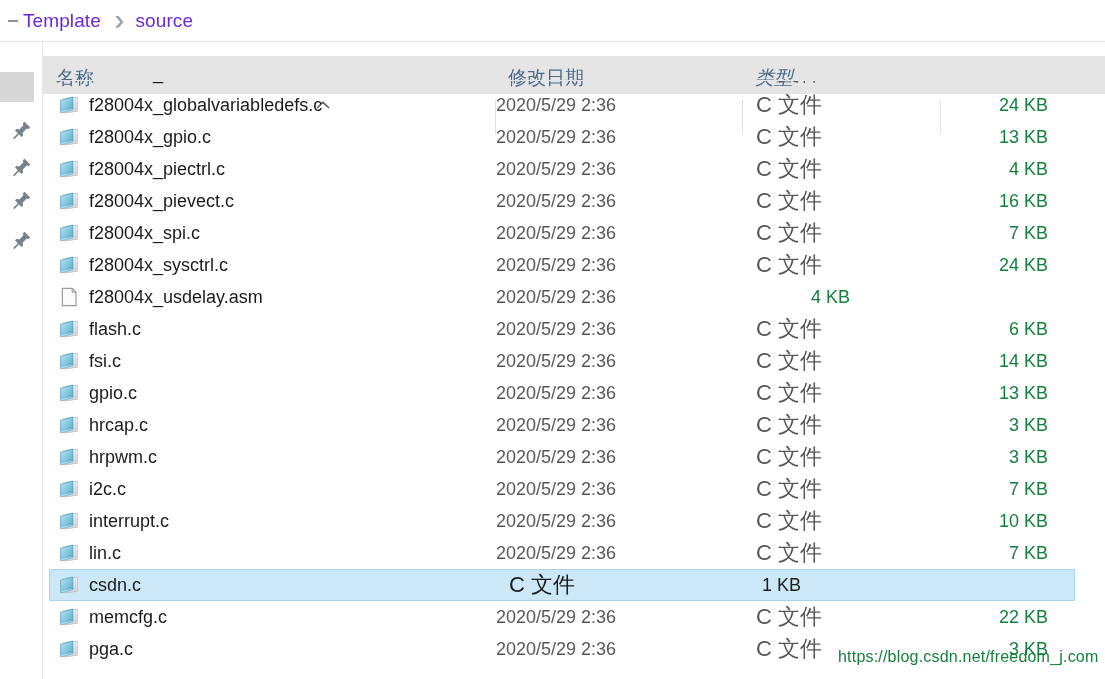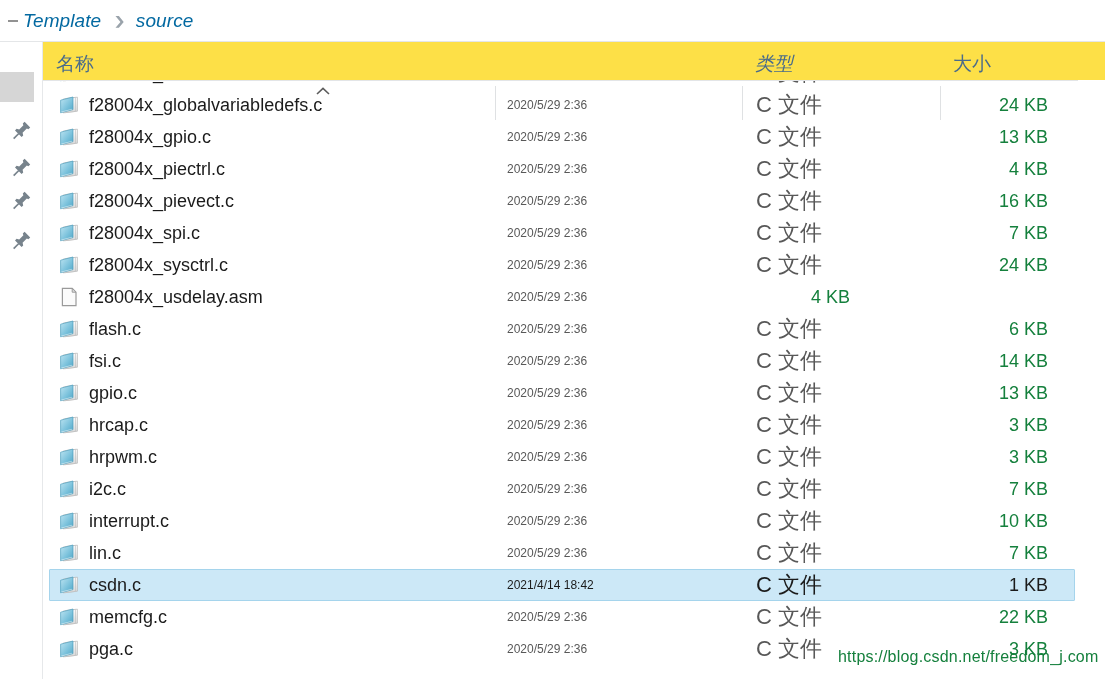--- a/index.html
+++ b/index.html
@@ -29,24 +29,23 @@
     padding-left: 8px;
   }
   .addr-left-stub {
     width: 10px; height: 2px;
     background: #6d6d6d;
     margin-right: 5px;
     opacity: .75;
   }
   .crumb {
     font-size: 19px;
-    color: #0369a1;
+    color: #6d28d9;
     letter-spacing: .1px;
     white-space: nowrap;
-    font-style: italic;
   }
   .crumb-sep {
     color: #9aa3ab;
     font-size: 15px;
     margin: 0 10px 0 12px;
     font-weight: bold;
     transform: scaleY(.78);
     display: inline-block;
   }
 
@@ -80,23 +79,23 @@
     position: absolute;
     left: 12px;
     width: 20px; height: 20px;
     color: #77838c;
   }
   .pin svg { display: block; }
 
   
   .colheader {
     position: absolute;
-    left: 43px; top: 42px;
+    left: 43px; top: 56px;
     width: 1062px; height: 38px;
-    background: #fde047;
+    background: #e5e5e5;
   }
   .colheader-line {
     position: absolute;
     left: 43px; top: 80px;
     width: 1035px; height: 1px;
     background: #e3e5e7;
   }
   .colhead {
     position: absolute;
     top: 0;
@@ -158,23 +157,23 @@
     display: flex;
     align-items: center;
     padding-left: 15px;
     white-space: nowrap;
     overflow: hidden;
     text-align: center;
   }
   .cell-date {
     position: relative;
     width: 247px;
-    padding-left: 12px;
+    padding-left: 1px;
     color: #585858;
-    font-size: 12px;
+    font-size: 18px;
     white-space: nowrap;
   }
   .cell-type {
     position: relative;
     width: 198px;
     padding-left: 14px;
     color: #585858;
     font-size: 22px;
     white-space: nowrap;
   }
@@ -255,25 +254,25 @@
         </g>
       </svg>
     </div>
   </div>
   <div class="nav-sep"></div>
 
   <div class="colheader">
     <div class="colhead" style="left:0px; width:452px;">
       <span class="label">名称</span>
     </div>
+    <div class="colhead" style="left:452px; width:247px;">
+      <span class="label">修改日期</span>
+    </div>
     <div class="colhead" style="left:699px; width:198px;font-style:italic;">
       <span class="label">类型</span>
-    </div>
-    <div class="colhead" style="left:897px; width:165px;">
-      <span class="label">大小</span>
     </div>
 
     <div class="colsep" style="left:452px"></div>
     <div class="colsep" style="left:699px"></div>
     <div class="colsep" style="left:897px"></div>
 
     <div class="sortmark">
       <svg viewBox="0 0 16 10" width="16" height="10" aria-hidden="true">
         <path d="M2 8 L8 2.4 L14 8" fill="none" stroke="#5c5c5c" stroke-width="1.6"></path>
       </svg>
@@ -717,21 +716,20 @@
                 </linearGradient>
               </defs>
               <path d="M7.2 4.6 L19.4 3.2 L19.4 17.2 L7.2 18.6 Z" fill="url(#gB)" stroke="#b4b4b4" stroke-width="0.7"></path>
               <path d="M5.2 5.0 L17.4 3.4 L17.4 17.4 L5.2 18.9 Z" fill="url(#gB)" stroke="#bdbdbd" stroke-width="0.7"></path>
               <path d="M2.6 6.2 L15.0 3.0 L15.0 15.6 L2.6 18.8 Z" fill="url(#gA)" stroke="#4f9fbd" stroke-width="0.7"></path>
               <path d="M3.4 17.6 L14.2 14.8 L14.2 15.6 L3.4 18.4 Z" fill="#ffffff" opacity="0.55"></path>
             </svg>
           </span>
           <span class="fname">csdn.c</span>
         </div>
-        <div class="cell-date">2021/4/14 18:42</div>
         <div class="cell-type">C 文件</div>
         <div class="cell-size">1 KB</div>
       </div>
       <div class="row">
         <div class="cell-name">
           <span class="ficon">
             <svg viewBox="0 0 22 22" width="22" height="22" aria-hidden="true">
               <defs>
                 <linearGradient id="gA" x1="0" y1="0" x2="1" y2="1">
                   <stop offset="0%" stop-color="#bfe5f2"></stop>

